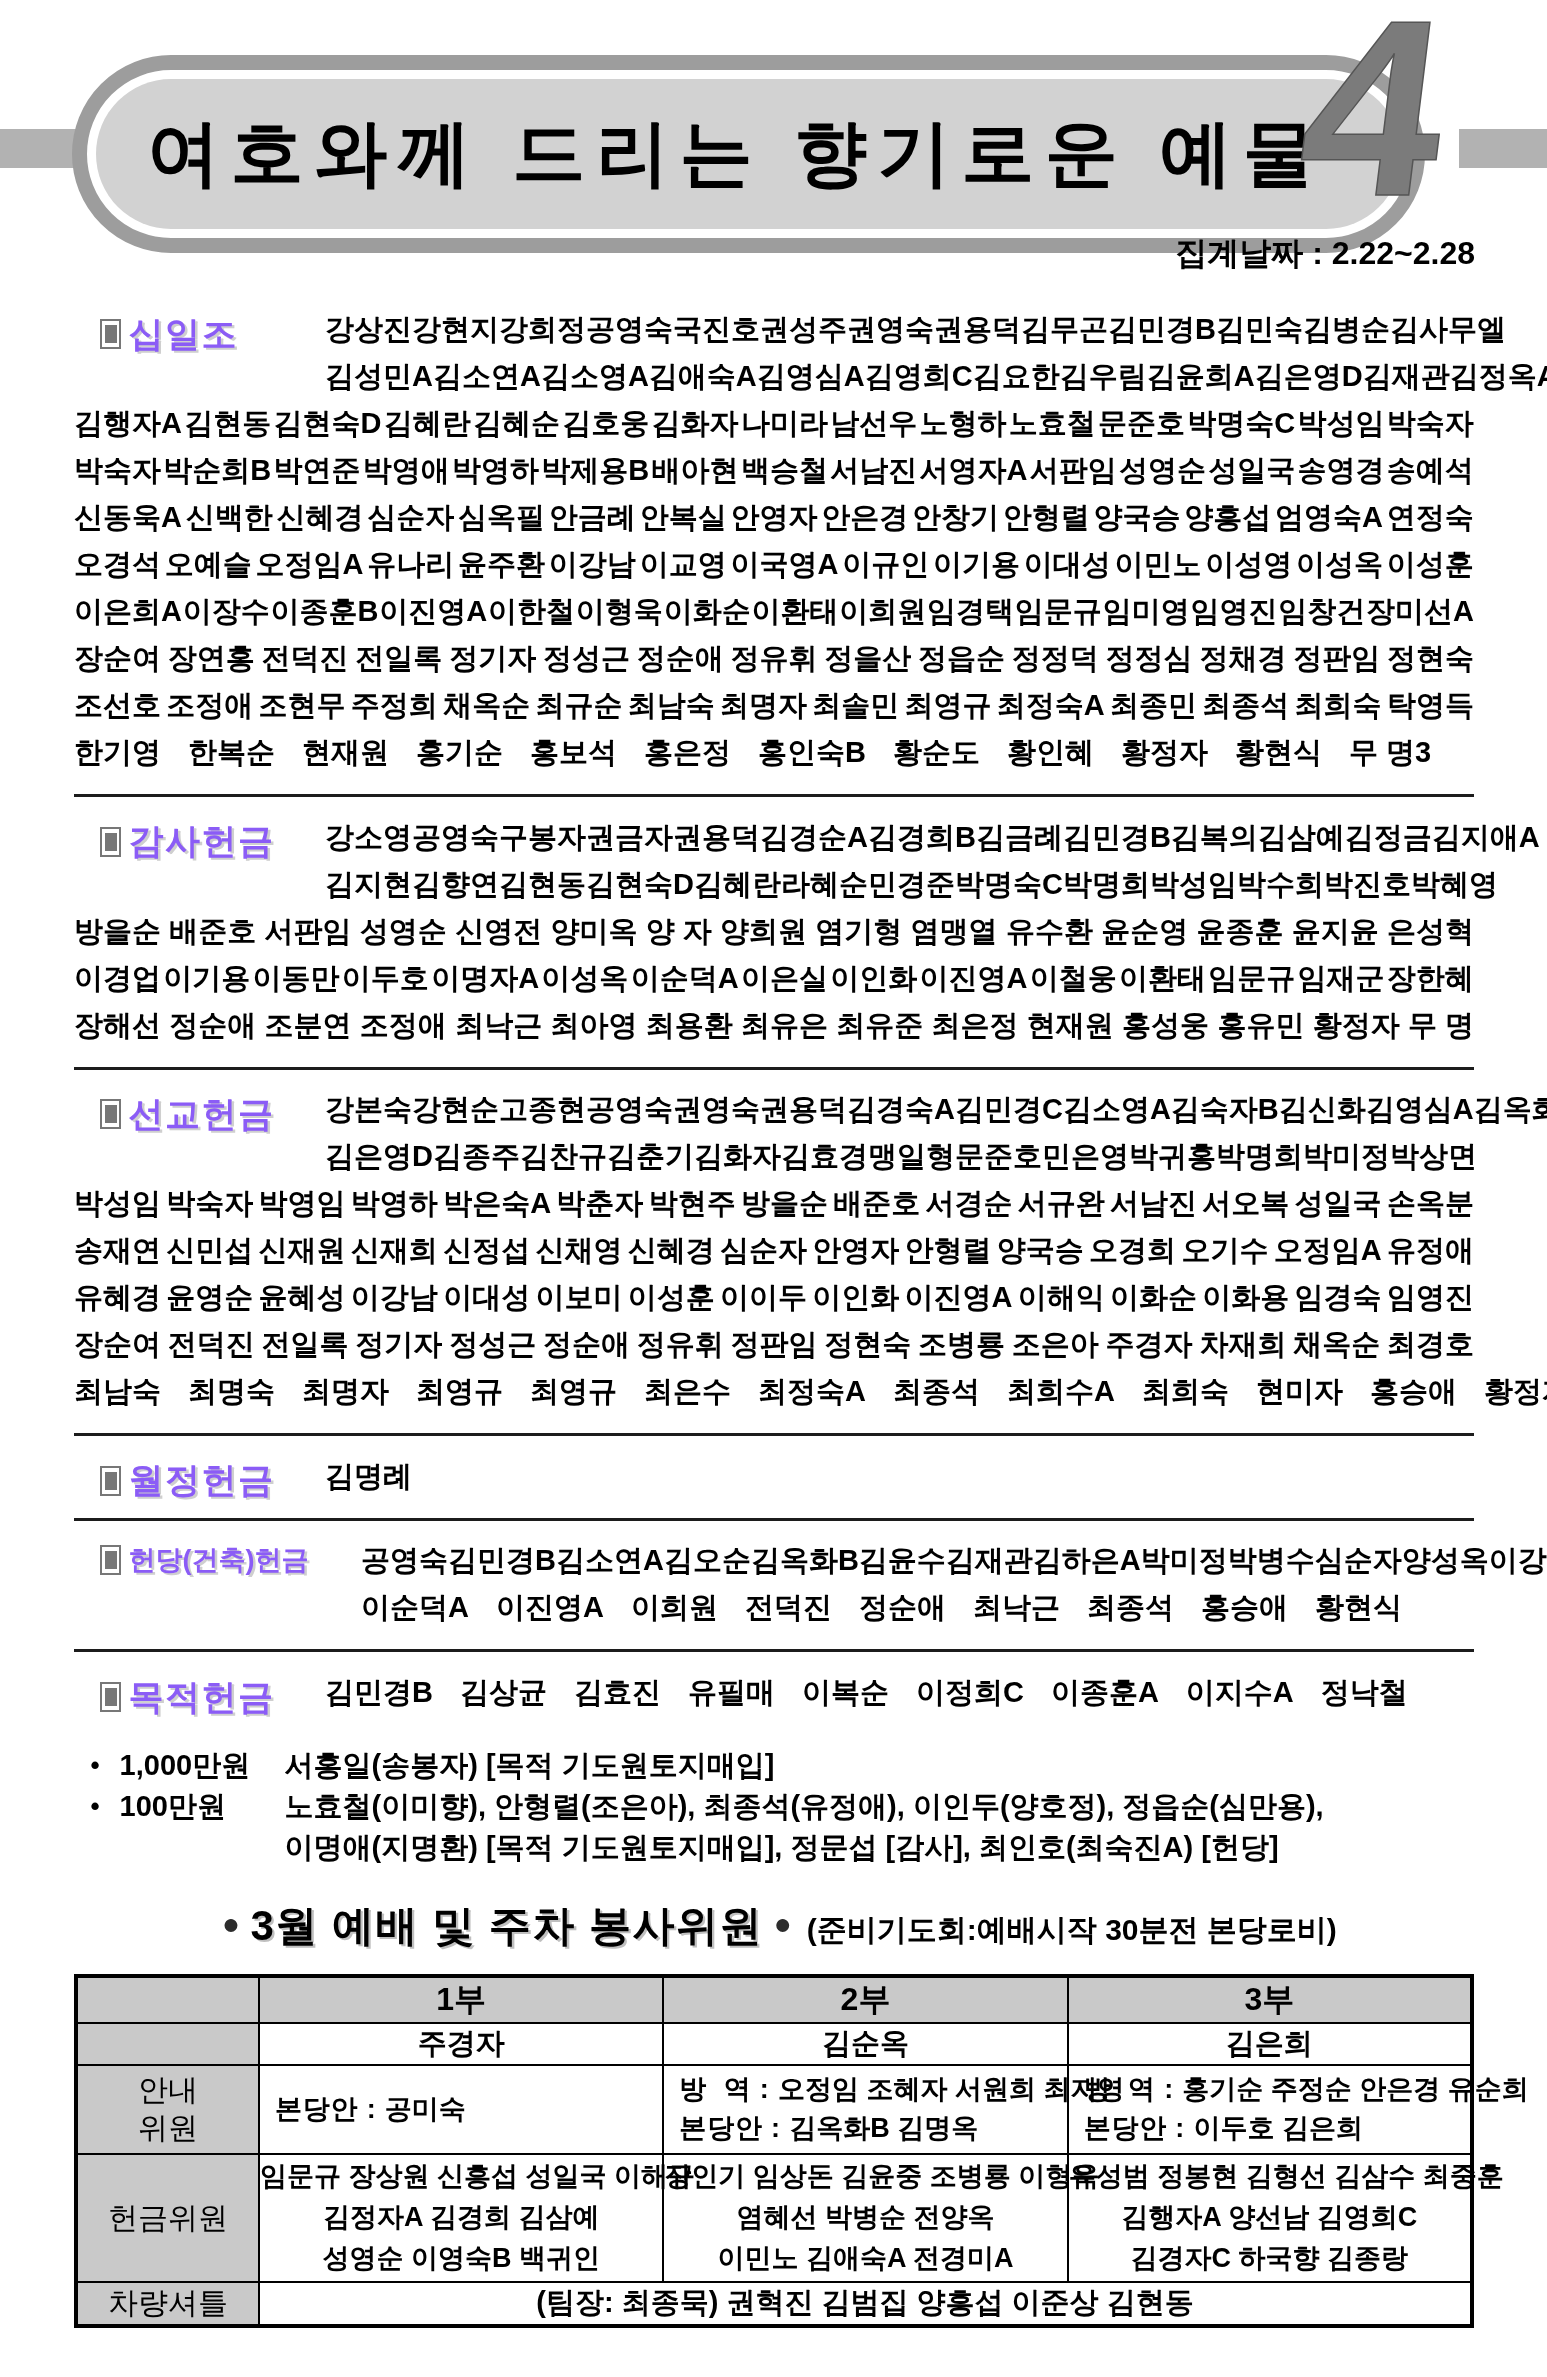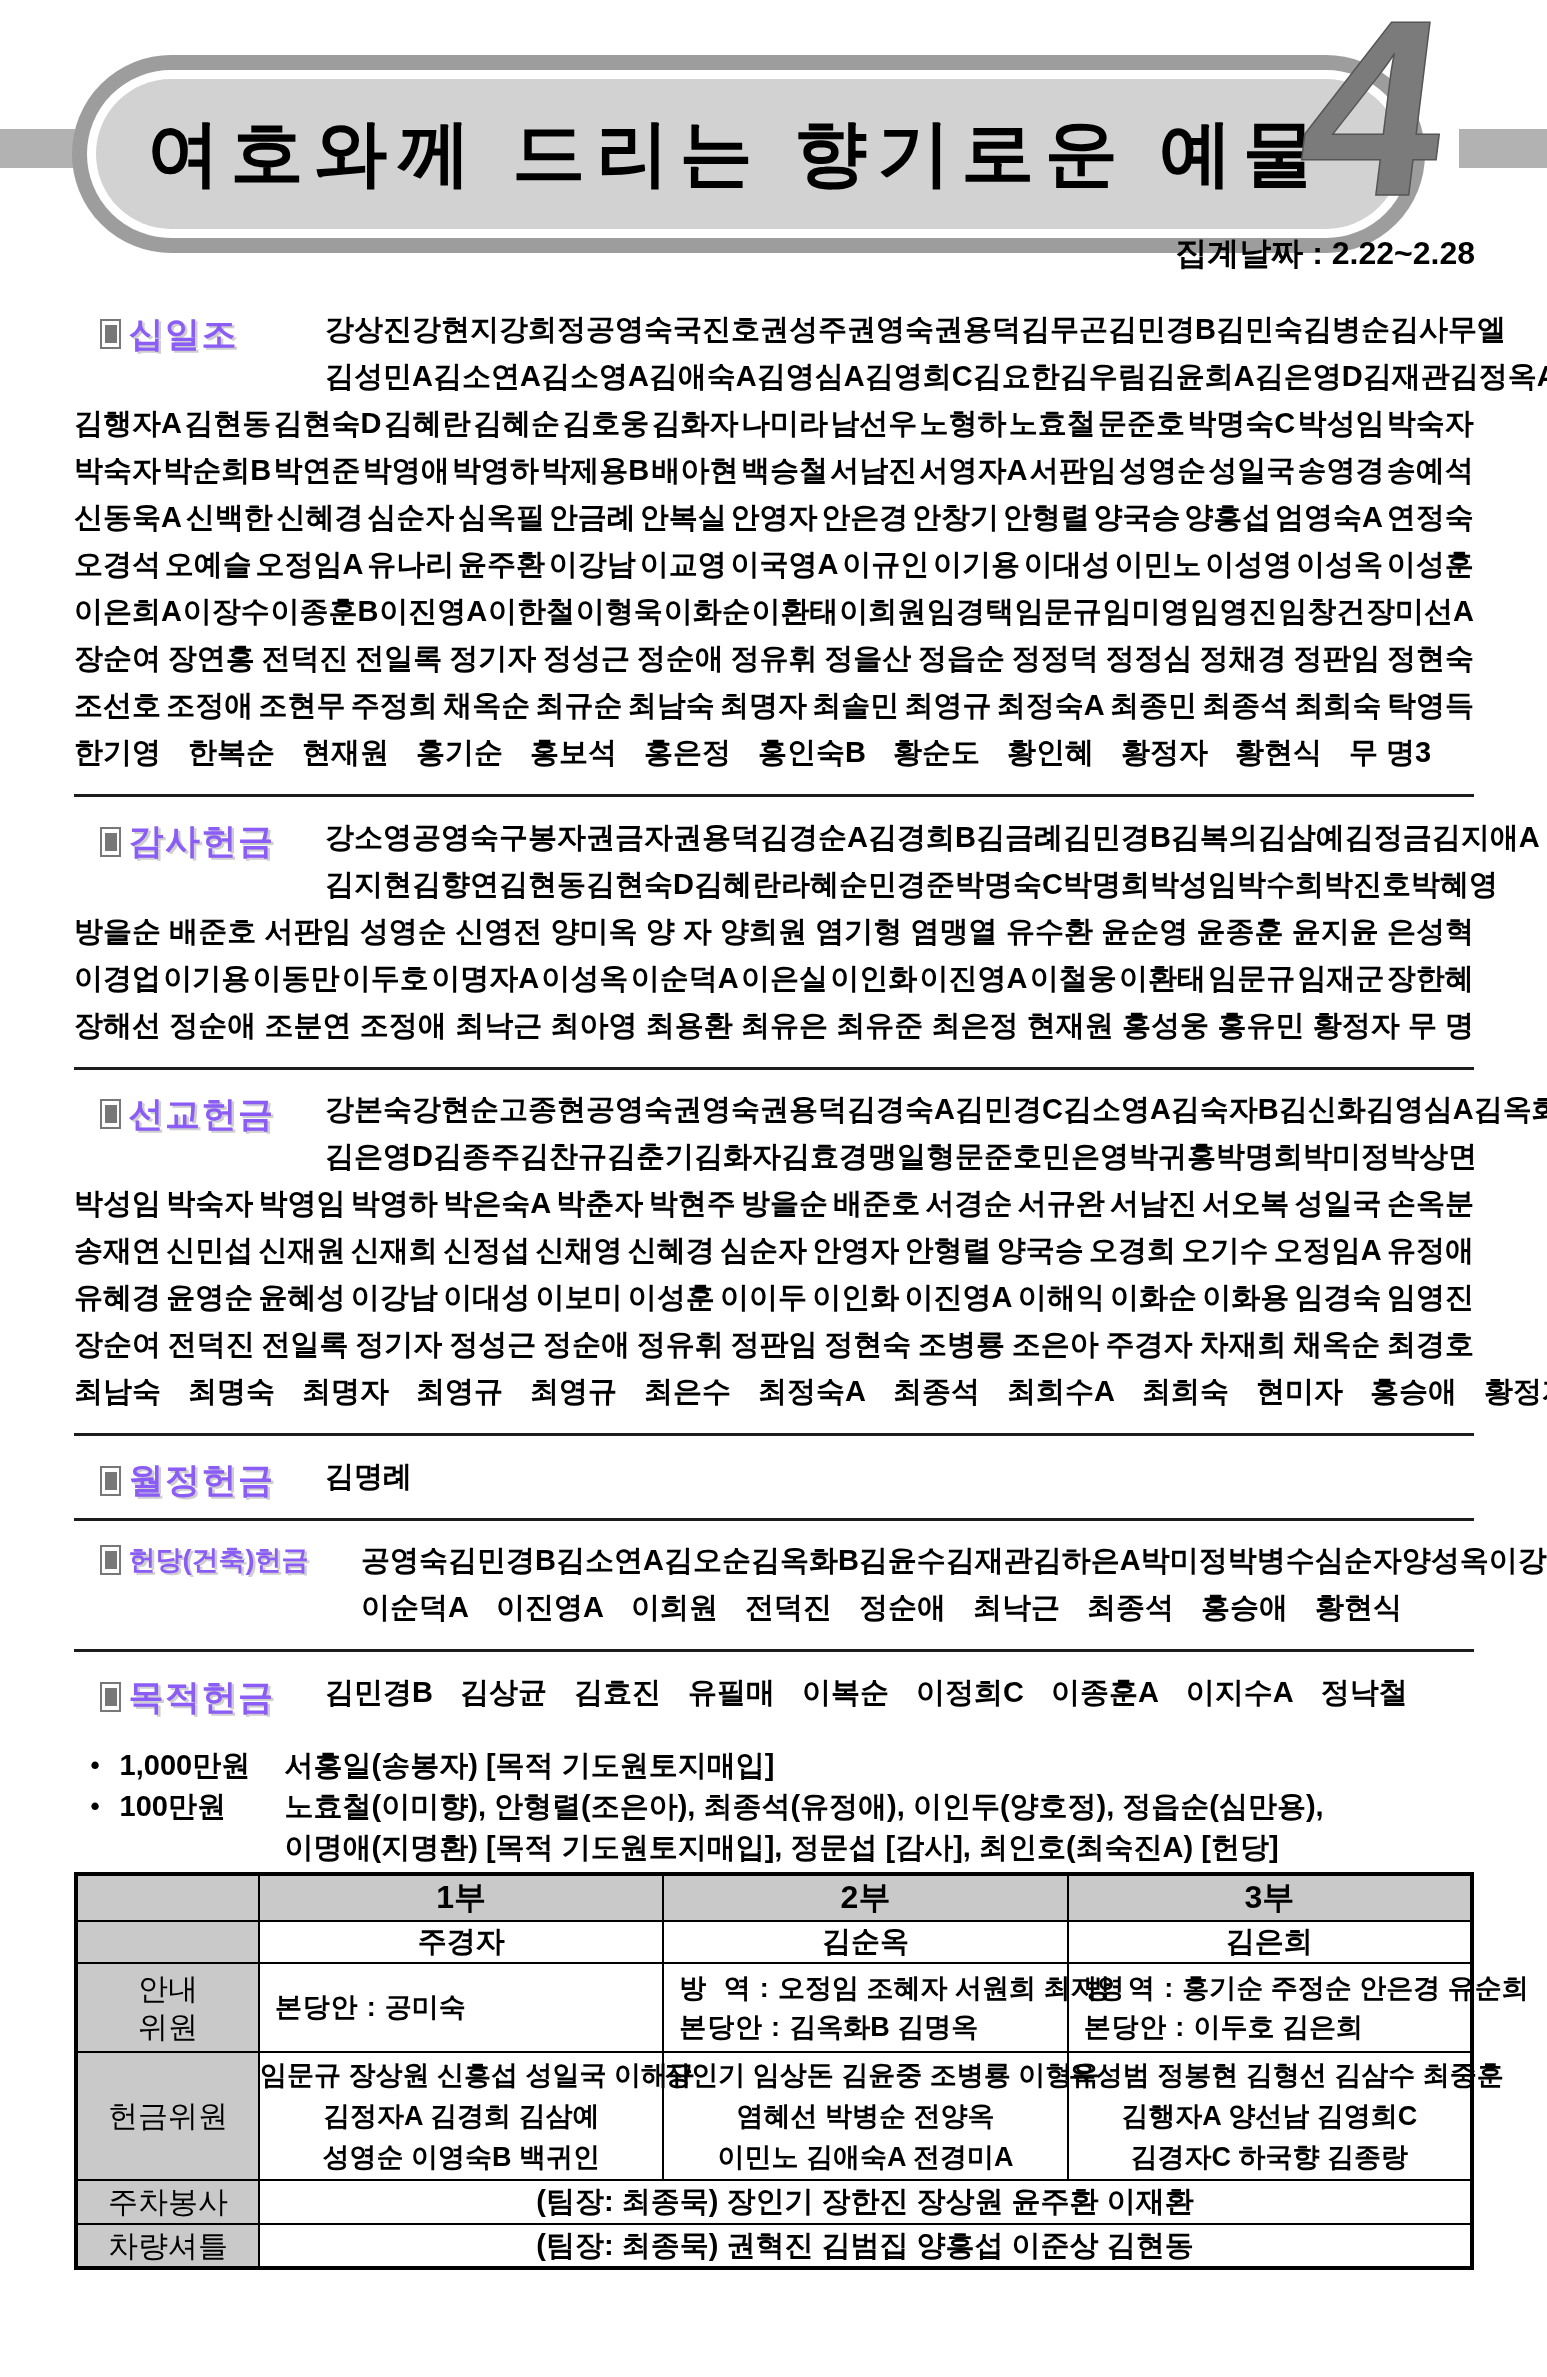--- a/index.html
+++ b/index.html
@@ -556,20 +556,23 @@
         <div class="note-row">
           <span class="note-bullet">•</span>
           <span class="note-amount">100만원</span>
           <div class="note-lines">
             <div class="note-line">노효철(이미향), 안형렬(조은아), 최종석(유정애), 이인두(양호정), 정읍순(심만용),</div>
             <div class="note-line">이명애(지명환) [목적 기도원토지매입], 정문섭 [감사], 최인호(최숙진A) [헌당]</div>
           </div>
         </div>
       </div>
 
+    <div class="sched-title">
+      <span class="dot">●</span><span class="t-main">3월 예배 및 주차 봉사위원</span><span class="dot">●</span><span class="t-sub">(준비기도회:예배시작 30분전 본당로비)</span>
+    </div>
 
     <table class="sched">
       <colgroup>
           <col class="c-label">
           <col>
           <col>
           <col>
         </colgroup>
       <thead>
           <tr class="r-header">
@@ -613,24 +616,20 @@
               <div class="multi-line">염혜선 박병순 전양옥</div>
               <div class="multi-line">이민노 김애숙A 전경미A</div>
             </td>
             <td class="data">
               <div class="multi-line">유성범 정봉현 김형선 김삼수 최중훈</div>
               <div class="multi-line">김행자A 양선남 김영희C</div>
               <div class="multi-line">김경자C 하국향 김종랑</div>
             </td>
           </tr>
           <tr class="r-span">
-            <td class="label-cell">주차봉사</td>
-            <td class="data" colspan="3">(팀장: 최종묵)  장인기 장한진 장상원 윤주환 이재환</td>
-          </tr>
-          <tr class="r-span">
             <td class="label-cell">차량셔틀</td>
             <td class="data" colspan="3">(팀장: 최종묵)  권혁진 김범집 양흥섭 이준상 김현동</td>
           </tr>
         </tbody>
     </table>
 
   </div>
 
 </div>
 

